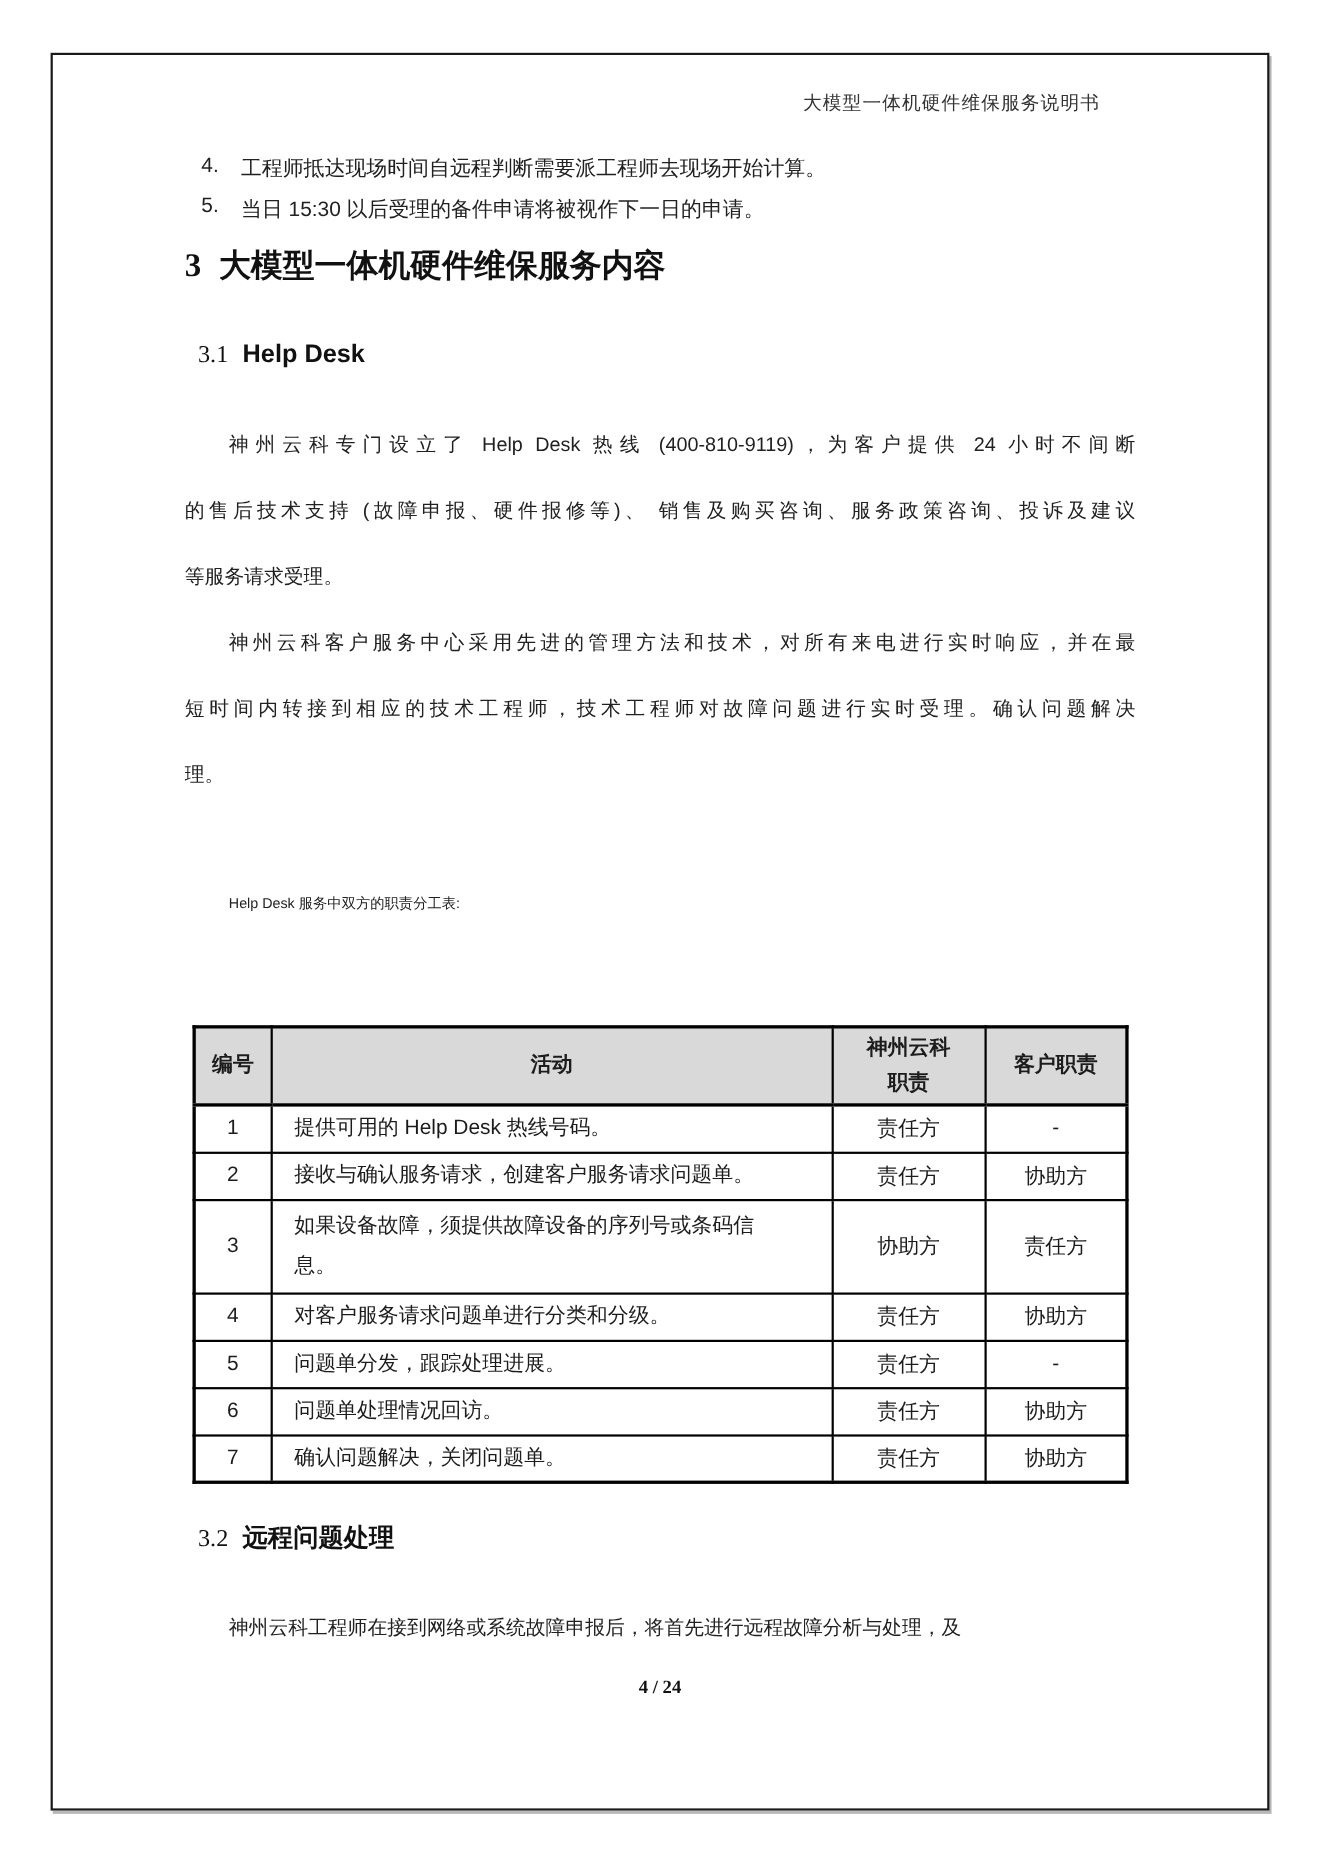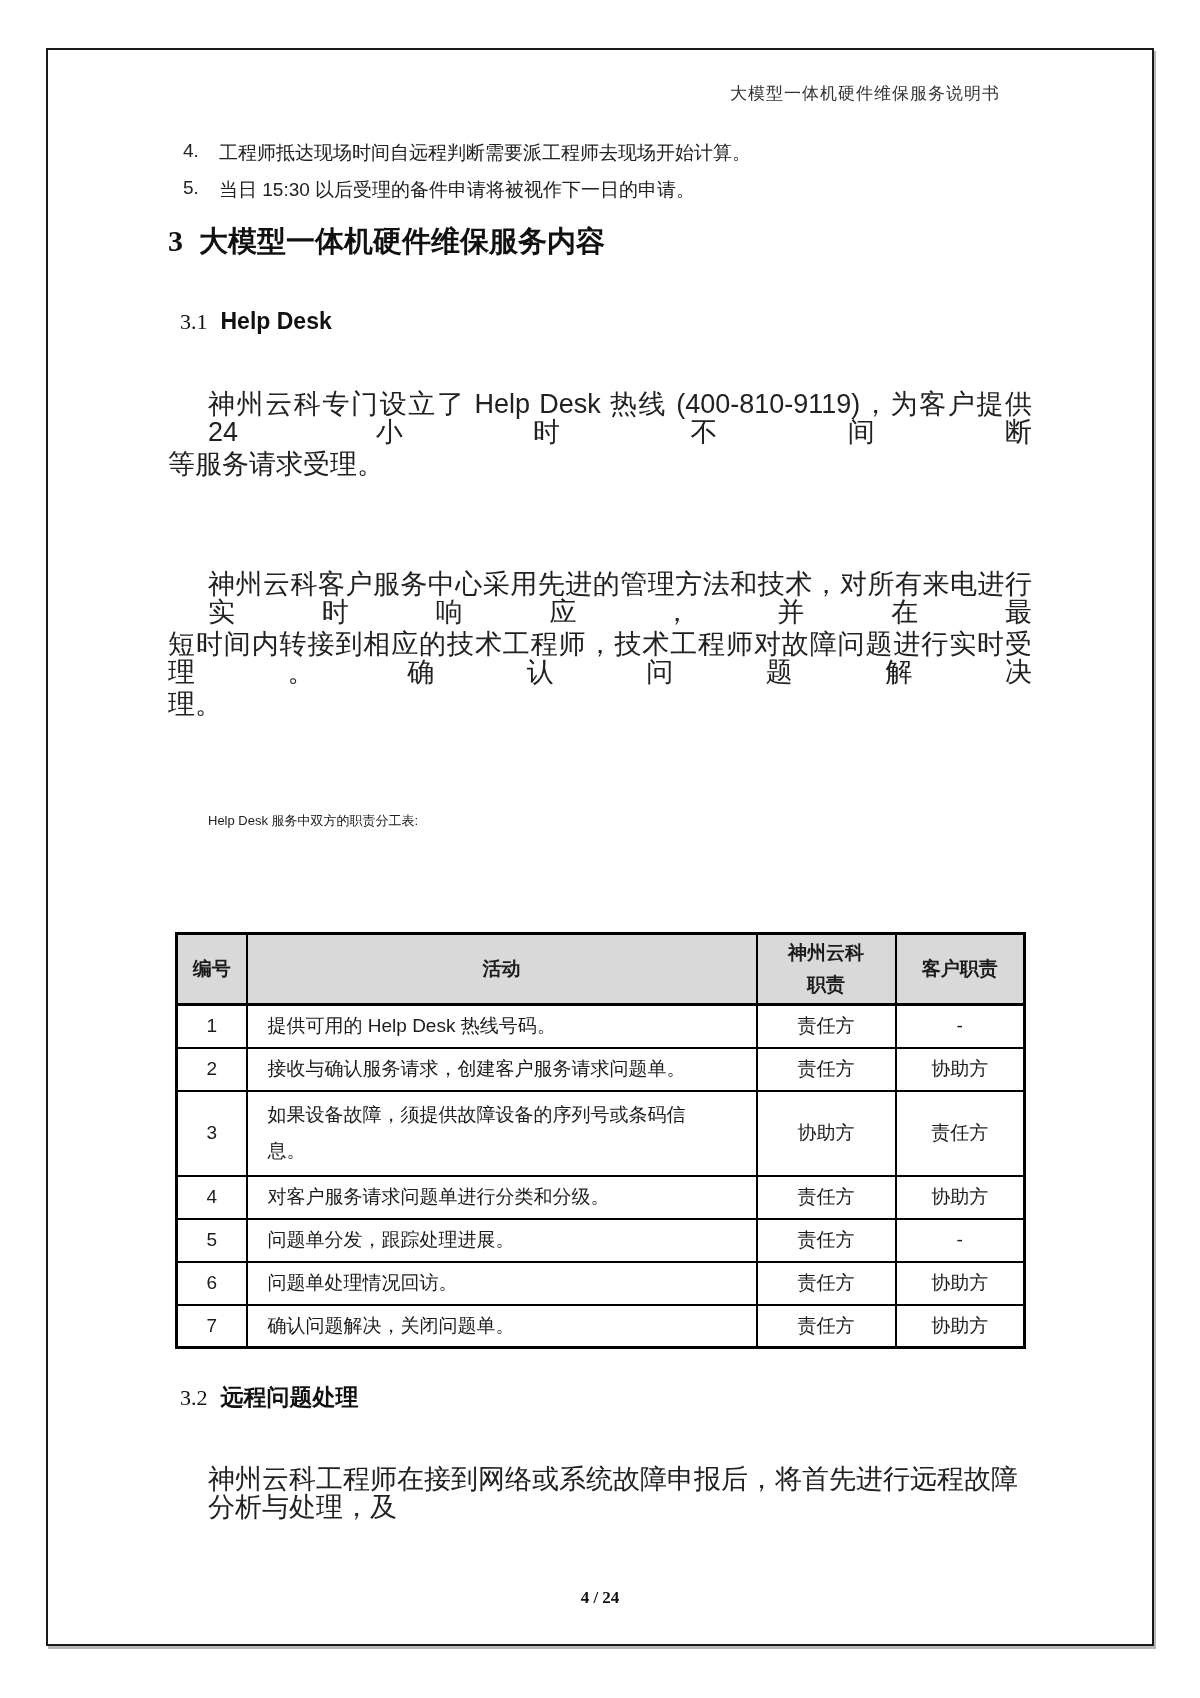--- a/index.html
+++ b/index.html
@@ -28,21 +28,21 @@
   .li-5 { top:177px; }
 
   .h1 { left:168px; top:222px; font-size:29px; font-weight:bold; color:#111; }
   .h1 .hnum { font-family:"Liberation Serif","DejaVu Serif",serif; margin-right:16px; font-size:30px; }
 
   .h2 { font-size:23px; font-weight:bold; color:#111; }
   .h2 .hnum { font-family:"Liberation Serif","DejaVu Serif",serif; font-weight:normal; margin-right:13px; font-size:22px; }
   .h2-helpdesk { left:180px; top:308px; }
   .h2-remote  { left:180px; top:1382px; }
 
-  .para { left:168px; width:864px; font-size:27px; }
+  .para { left:168px; width:864px; font-size:18px; }
   .para .line { display:block; height:60px; line-height:28px; }
   .para .jfull { text-align:justify; text-align-last:justify; }
   .indent { padding-left:40px; box-sizing:border-box; }
   .p1 { top:390px; }
   .p2 { top:570px; }
   .p3 { top:1465px; }
   .table-intro { left:168px; top:812px; font-size:13px; padding-left:40px; }
 
   table.resp {
     left:175px; top:932px; width:848px; position:absolute;
@@ -56,21 +56,21 @@
     font-weight:bold; text-align:center; height:71px;
     border-bottom:3px solid #000; line-height:32px;
   }
   .resp thead th.c2 { white-space:pre-line; }
   .resp tbody tr { height:43px; }
   .resp tbody tr.tall { height:85px; }
   .resp td.c0, .resp td.c2, .resp td.c3 { text-align:center; }
   .resp td.c1 { text-align:left; padding:0 20px; white-space:pre-line; line-height:36px; }
 
   .doc-footer {
-    top:1588px; left:0; width:1200px; text-align:center;
+    top:1524px; left:0; width:1200px; text-align:center;
     font-family:"Liberation Serif","DejaVu Serif",serif;
     font-weight:bold; font-size:17px; color:#111;
   }
 </style>
 </head>
 <body>
 
 <div>
   <div class="page-border"></div>
 
@@ -90,20 +90,21 @@
   <div class="abs h1">
     <span class="hnum">3</span><span>大模型一体机硬件维保服务内容</span>
   </div>
 
   <div class="abs h2 h2-helpdesk">
     <span class="hnum">3.1</span><span>Help Desk</span>
   </div>
 
   <div class="abs para p1">
     <span class="line jfull indent">神州云科专门设立了 Help Desk 热线 (400-810-9119)，为客户提供 24 小时不间断</span>
+    <span class="line jfull">的售后技术支持 (故障申报、硬件报修等)、 销售及购买咨询、服务政策咨询、投诉及建议</span>
     <span class="line">等服务请求受理。</span>
   </div>
 
   <div class="abs para p2">
     <span class="line jfull indent">神州云科客户服务中心采用先进的管理方法和技术，对所有来电进行实时响应，并在最</span>
     <span class="line jfull">短时间内转接到相应的技术工程师，技术工程师对故障问题进行实时受理。确认问题解决</span>
     <span class="line">理。</span>
   </div>
 
   <div class="abs table-intro">Help Desk 服务中双方的职责分工表:</div>

